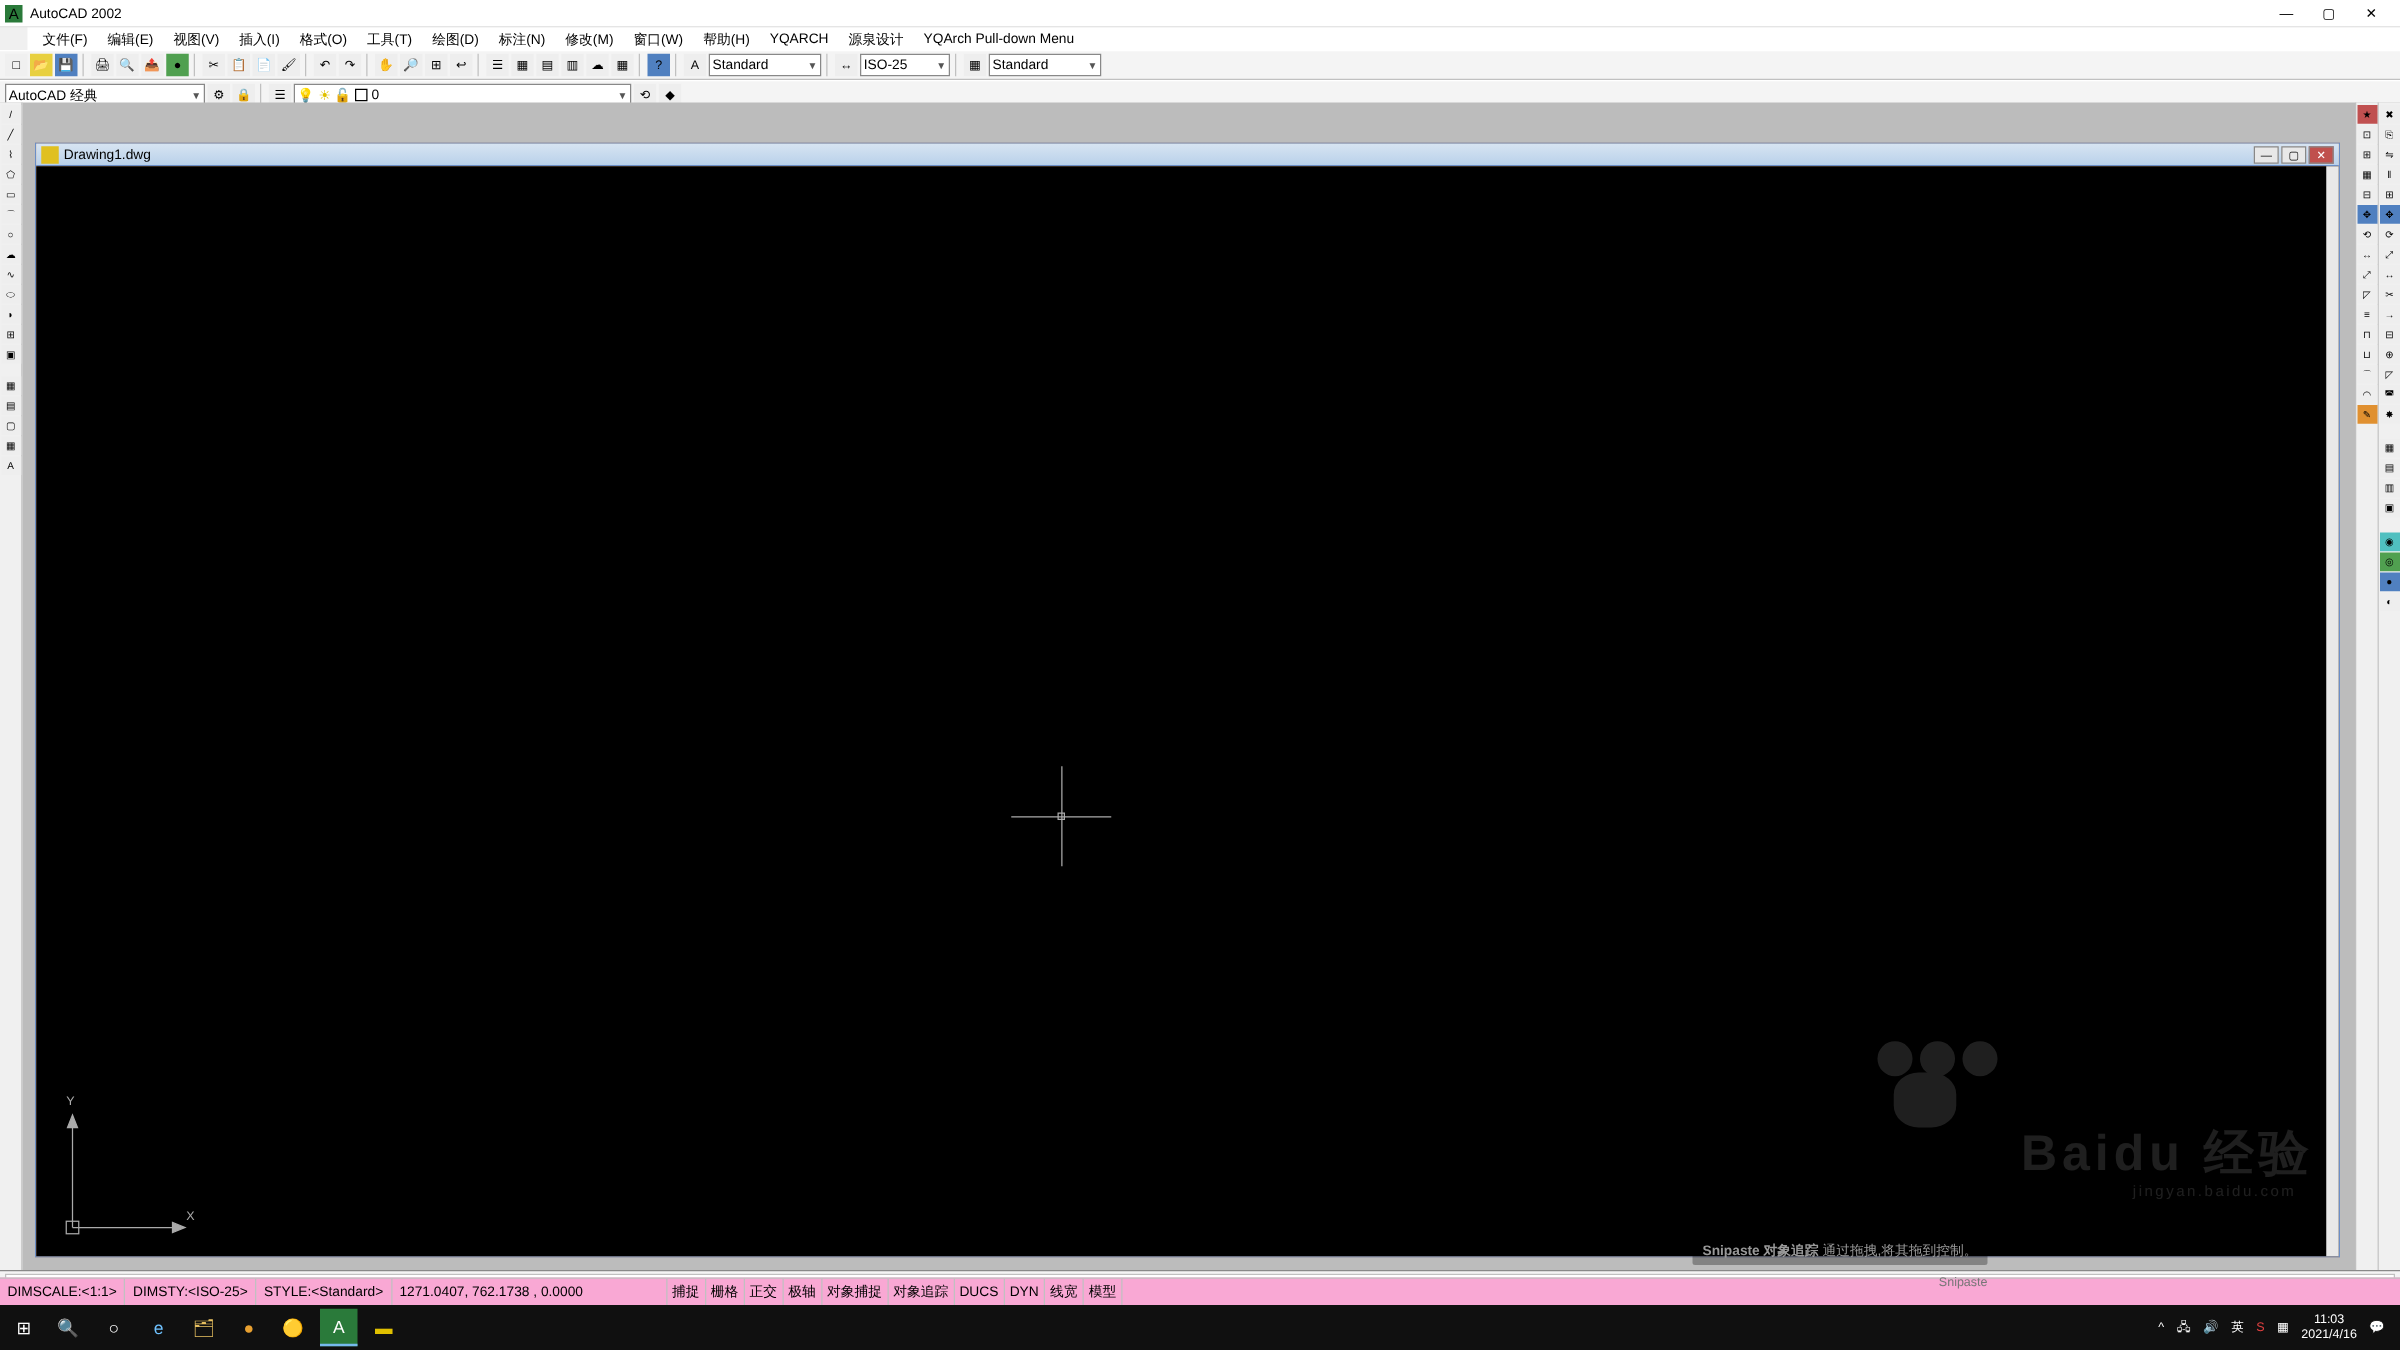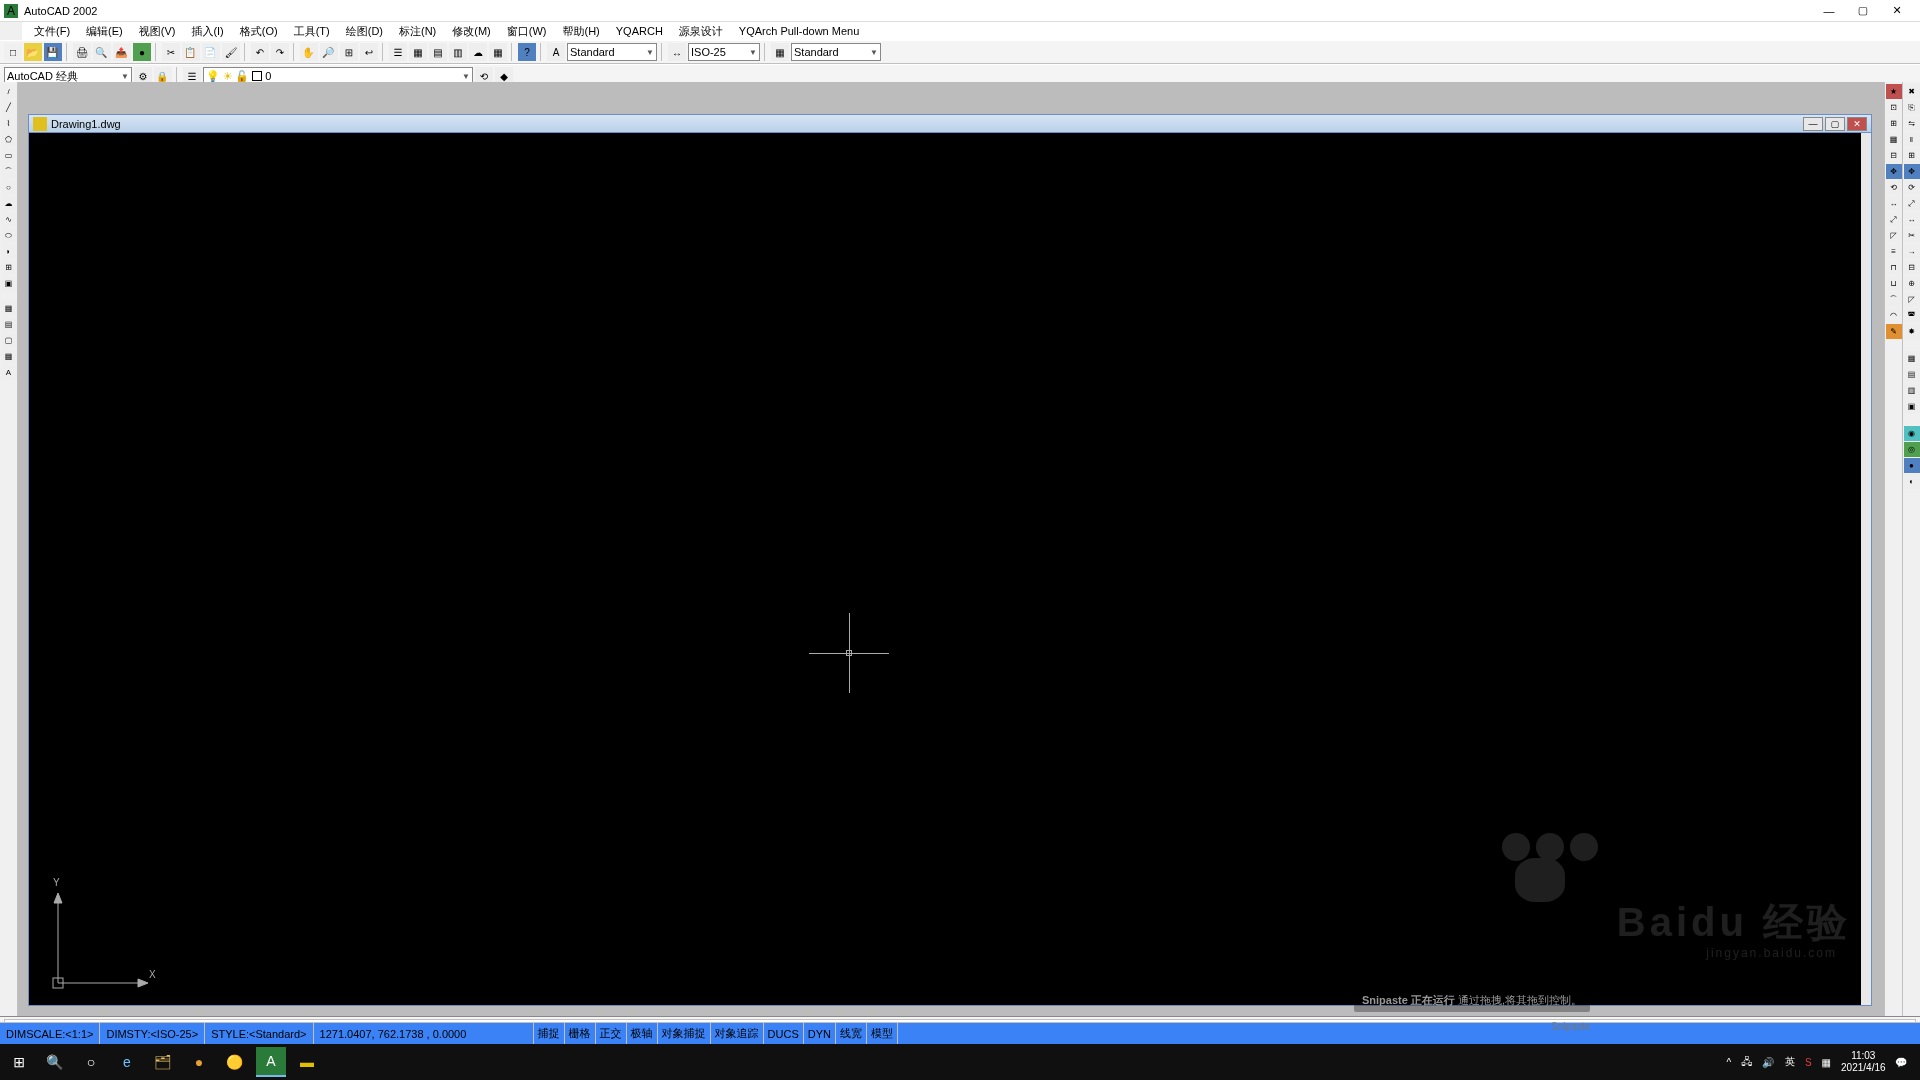--- a/index.html
+++ b/index.html
@@ -45,21 +45,21 @@
 .ucs { position:absolute; left:14px; bottom:10px; color:#aaa; font-size:10px; }
 .ucs svg { stroke:#aaa; fill:none; stroke-width:1;}
 .scrollbar-v { position:absolute; right:0; top:18px; bottom:0; width:10px; background:#e8e8e8;}
 
 
 .cmd-area { position:absolute; left:0; right:0; bottom:22px; height:42px; background:#f4f4f4; border-top:1px solid #888; font-family:"SimSun",monospace; font-size:12px;}
 .cmd-log { height:22px; background:#fff; border:1px solid #c0c0c0; margin:2px 4px 0 4px; padding:2px 4px; white-space:nowrap; overflow:hidden;}
 .cmd-prompt { height:18px; background:#fff; border:1px solid #c0c0c0; margin:0 4px; padding:1px 4px; border-top:none;}
 
 
-.statusbar { position:absolute; left:0; right:0; bottom:0; height:22px; background:#3b82f6; border-top:1px solid #c0c0c0; display:flex; align-items:center; font-size:11px;}
+.statusbar { position:absolute; left:0; right:0; bottom:0; height:22px; background:#f9a8d4; border-top:1px solid #c0c0c0; display:flex; align-items:center; font-size:11px;}
 .status-seg { padding:0 6px; border-right:1px solid #c0c0c0; height:100%; display:flex; align-items:center;}
 .toggle { padding:0 4px; height:100%; display:flex; align-items:center; border-right:1px solid #c0c0c0;}
 
 
 .watermark { position:absolute; right:20px; bottom:55px; color:rgba(255,255,255,0.12); font-size:40px; font-weight:bold; letter-spacing:4px; pointer-events:none;}
 .watermark-sub { position:absolute; right:34px; bottom:45px; color:rgba(255,255,255,0.12); font-size:12px; letter-spacing:2px; pointer-events:none;}
 .paws { position:absolute; right:270px; bottom:100px; opacity:0.12;}
 .paws span{display:inline-block;width:28px;height:28px;border-radius:50%;background:#fff;margin:0 3px;}
 .paws span.big{width:50px;height:44px;border-radius:40%;}
 
@@ -158,21 +158,21 @@
   </div>
   <span class="tsep"></span>
   <span class="tbtn">▦</span>
   <div class="tsel" style="width:90px;">
     <span>Standard</span>
       <span class="drop">▼</span>
   </div>
 </div>
 
 <div class="toolbar">
-  <div class="tsel" style="width:128px;gap:16px;">
+  <div class="tsel" style="width:160px;gap:16px;">
     <span>AutoCAD 经典</span>
       <span class="drop">▼</span>
   </div>
   <span class="tbtn">⚙</span>
   <span class="tbtn">🔒</span>
   <span class="tsep"></span>
   <span class="tbtn">☰</span>
   <div class="tsel" style="width:270px;">
     <span style="display:flex;align-items:center;gap:3px;">
       <span style="color:#c8a000;">💡</span>
@@ -313,21 +313,21 @@
   <span class="toggle">极轴</span>
   <span class="toggle">对象捕捉</span>
   <span class="toggle">对象追踪</span>
   <span class="toggle">DUCS</span>
   <span class="toggle">DYN</span>
   <span class="toggle">线宽</span>
   <span class="toggle">模型</span>
 </div>
 
 <div class="snip-tip">
-  <b>Snipaste 正在运行</b> <span>通过拖拽,将其拖到控制。</span>
+  <b>Snipaste 对象追踪</b> <span>通过拖拽,将其拖到控制。</span>
 </div>
 <div class="snip-tip2">Snipaste</div>
 
 <div class="wtask">
   <span class="wicon">⊞</span>
   <span class="wicon">🔍</span>
   <span class="wicon">○</span>
   <span class="wicon" style="color:#6fc2ff;">e</span>
   <span class="wicon" style="color:#e8c060;">🗂</span>
   <span class="wicon" style="color:#e8a030;">●</span>

